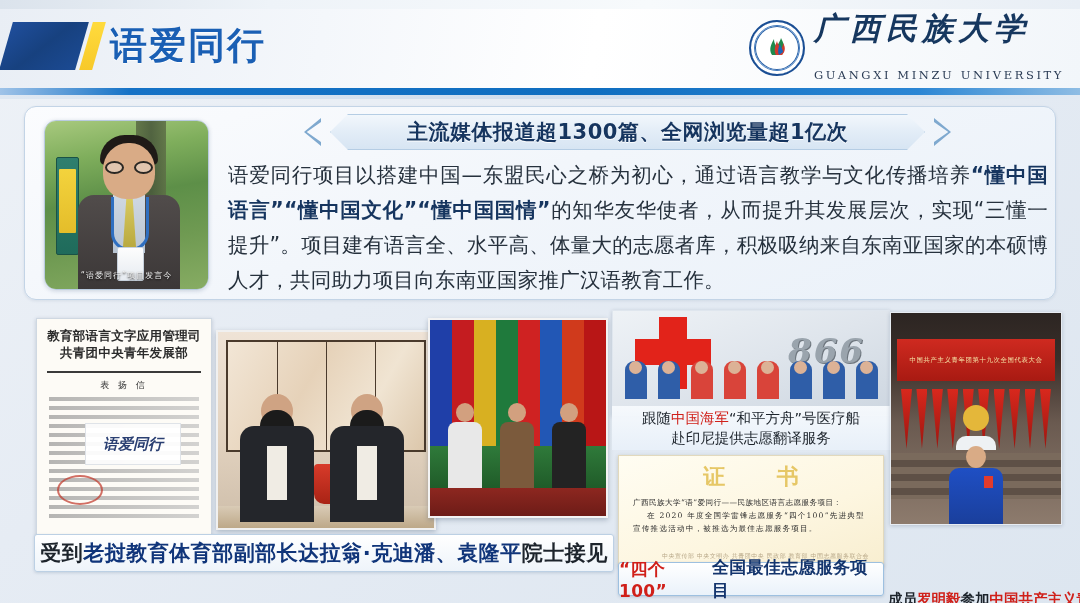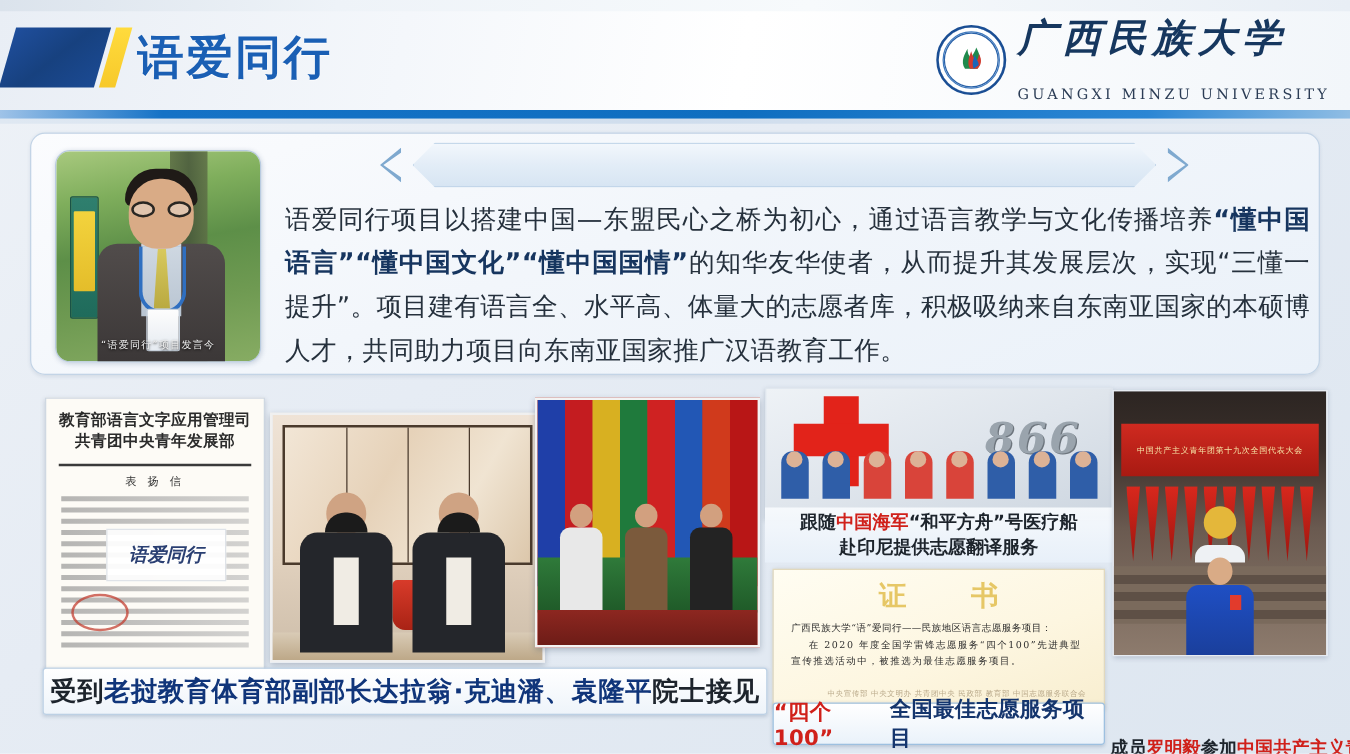--- a/index.html
+++ b/index.html
@@ -27,21 +27,21 @@
 
   
   .uni { position:absolute; right:16px; top:14px; display:flex; align-items:center; gap:9px; }
   .seal { width:56px; height:56px; border-radius:50%;
     border:2px solid #1a4e94; background:#fff; position:relative;
     box-shadow:inset 0 0 0 4px #fff, inset 0 0 0 5px #2a62a8; }
   .seal .ring-txt { position:absolute; inset:3px; border-radius:50%; border:1px solid #3f79bd; }
   .seal .flame { position:absolute; left:50%; top:50%; transform:translate(-50%,-50%);
     width:26px; height:26px; }
   .uni-txt { display:flex; flex-direction:column; align-items:flex-start; }
-  .uni-cn { font-family:Liberation Serif, serif;
+  .uni-cn { font-family:Liberation Mono, monospace;
     font-size:31px; font-weight:bold; color:#16375f; letter-spacing:5px;
     line-height:34px; font-style:italic; }
   .uni-en { font-family:"DejaVu Serif","Liberation Serif",serif;
     font-size:11.5px; color:#2b3c55; letter-spacing:2.6px; margin-top:20px; }
 
   .hdr-rule { position:absolute; left:0; top:88px; width:1080px; height:7px;
     background:linear-gradient(90deg,#9fc3e8 0%,#1572c6 12%,#0f6ec0 55%,#2b86d4 85%,#8fbde4 100%); }
   .hdr-rule2 { position:absolute; left:0; top:95px; width:1080px; height:4px;
     background:linear-gradient(90deg,#dfe8f2,#cfdded 50%,#e2eaf3); }
 
@@ -213,21 +213,21 @@
     background:linear-gradient(180deg,#ffffff,#eef4fa);
     border:1px solid #bcd0e4; border-radius:3px;
     display:flex; align-items:center; justify-content:center;
     box-shadow:0 1px 3px rgba(40,70,110,.18); }
   .cap1 span { font-size:21px; color:#1d242c; font-weight:bold; letter-spacing:.5px; }
   .cap1 .hl { color:#10357a; }
 
   .cap2 { position:absolute; left:612px; top:406px; width:278px; height:44px;
     background:linear-gradient(180deg,rgba(247,250,253,.95),rgba(232,240,249,.95));
     display:flex; flex-direction:column; align-items:center; justify-content:center; }
-  .cap2 .l1, .cap2 .l2 { font-size:14.5px; font-weight:bold; color:#1d242c; line-height:20px; white-space:nowrap; }
+  .cap2 .l1, .cap2 .l2 { font-size:14.5px; font-weight:normal; color:#1d242c; line-height:20px; white-space:nowrap; }
   .cap2 .red { color:#d0201a; }
 
   .cap3 { position:absolute; left:618px; top:562px; width:266px; height:34px;
     background:linear-gradient(180deg,#ffffff,#eaf2fa);
     border:1px solid #9dc0e0; border-radius:3px;
     display:flex; align-items:center; justify-content:center;
     box-shadow:0 1px 3px rgba(40,70,110,.2); }
   .cap3 span { font-size:17px; font-weight:bold; letter-spacing:.3px; color:#14356d; }
   .cap3 .red { color:#d0201a; }
 
@@ -281,20 +281,21 @@
   <div class="th-glass">
       <i></i>
       <i></i>
     </div>
   <div class="th-sub">“语爱同行”项目发言今</div>
 </div>
 
 <div class="ribbon">
   <div class="chev l"></div>
   <div class="hex"></div>
+  <div class="rtxt">主流媒体报道超1300篇、全网浏览量超1亿次</div>
   <div class="chev r"></div>
 </div>
 
 <div class="body-txt">
   <span>语爱同行项目以搭建中国—东盟民心之桥为初心，通过语言教学与文化传播培养</span><b>“懂中国语言”“懂中国文化”“懂中国国情”</b><span>的知华友华使者，从而提升其发展层次，实现“三懂一提升”。</span><span>项目建有语言全、水平高、体量大的志愿者库，积极吸纳来自东南亚国家的本硕博人才，共同助力</span><span>项目向东南亚国家推广汉语教育工作。</span>
 </div>
 
 <div class="ph doc">
   <div class="dl1">
     <span>教育部语言文字应用管理司</span><br>

